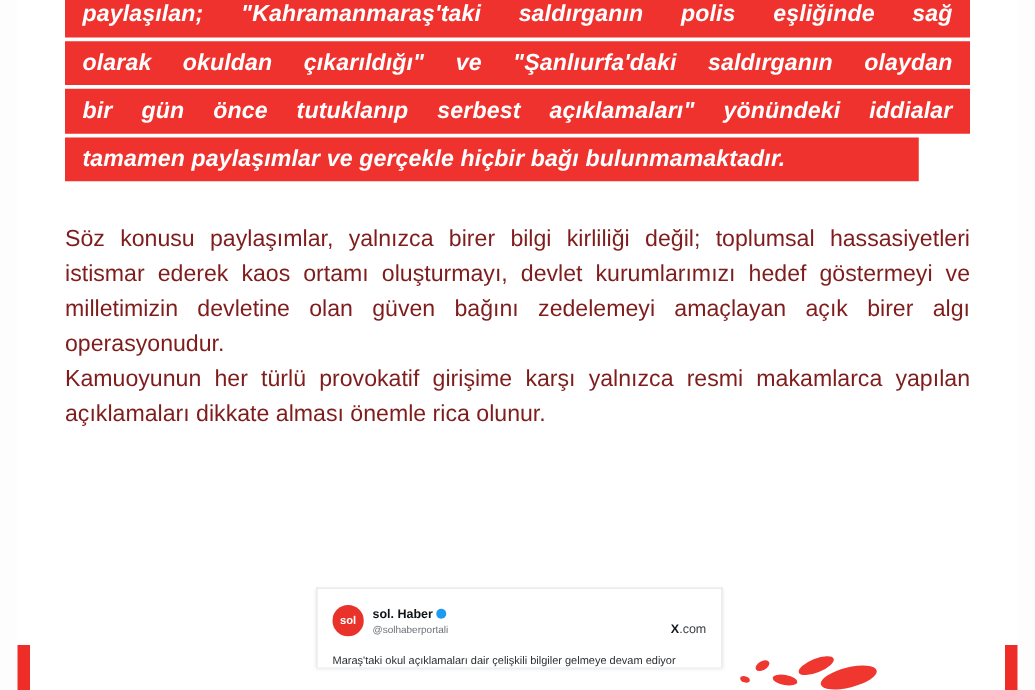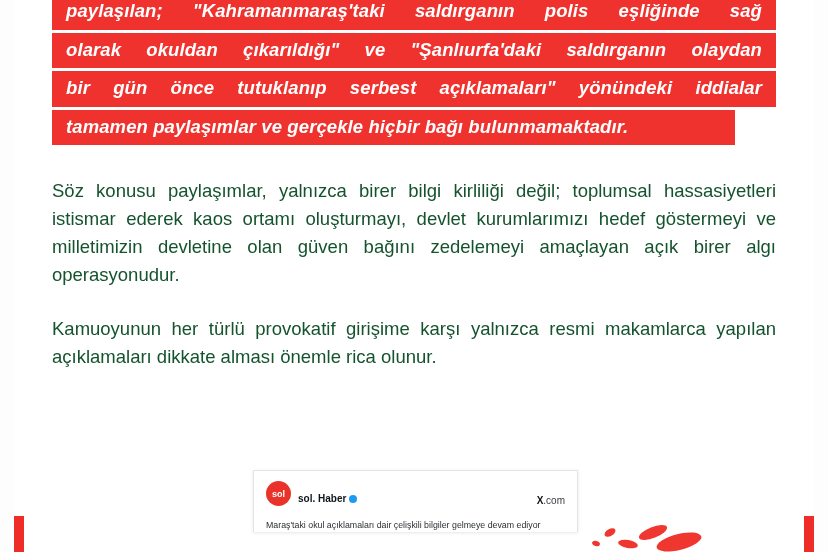--- a/index.html
+++ b/index.html
@@ -63,30 +63,30 @@
   .headline .ln.justify {
     text-align: justify;
     text-align-last: justify;
   }
   .headline .ln.l5 {
     width: 655px;
   }
 
   
   .para {
-    color: #14532d;
+    color: #7f1d1d;
     font-size: 18.5px;
     line-height: 28px;
     text-align: justify;
     text-align-last: left;
     margin: 0;
   }
   .p1 { margin-top: 32px; }
   .p2 { margin-top: 26px; }
-  .p3 { margin-top: 26px; }
+  .p3 { }
 
   
   .card {
     position: absolute;
     left: 253px;
     top: 470px;
     width: 325px;
     background: #ffffff;
     border: 1px solid #e3e6e8;
     border-bottom: none;
@@ -211,20 +211,21 @@
     <p class="para p1">Söz konusu paylaşımlar, yalnızca birer bilgi kirliliği değil; toplumsal hassasiyetleri istismar ederek kaos ortamı oluşturmayı, devlet kurumlarımızı hedef göstermeyi ve milletimizin devletine olan güven bağını zedelemeyi amaçlayan açık birer algı operasyonudur.</p>
     <p class="para p3">Kamuoyunun her türlü provokatif girişime karşı yalnızca resmi makamlarca yapılan açıklamaları dikkate alması önemle rica olunur.</p>
 
   </div>
 
   <div class="card">
     <div class="card-head">
       <div class="avatar">sol</div>
       <div class="who">
         <span class="name">sol. Haber</span><span class="verified"></span>
+        <span class="handle">@solhaberportali</span>
       </div>
       <div class="xdotcom"><span class="xlogo">X</span><span>.com</span></div>
     </div>
     <div class="card-text">Maraş'taki okul açıklamaları dair çelişkili bilgiler gelmeye devam ediyor</div>
   </div>
 
   <div class="corner-l"></div>
   <div class="corner-r"></div>
   <div class="splash">
     <i class="s1"></i>

